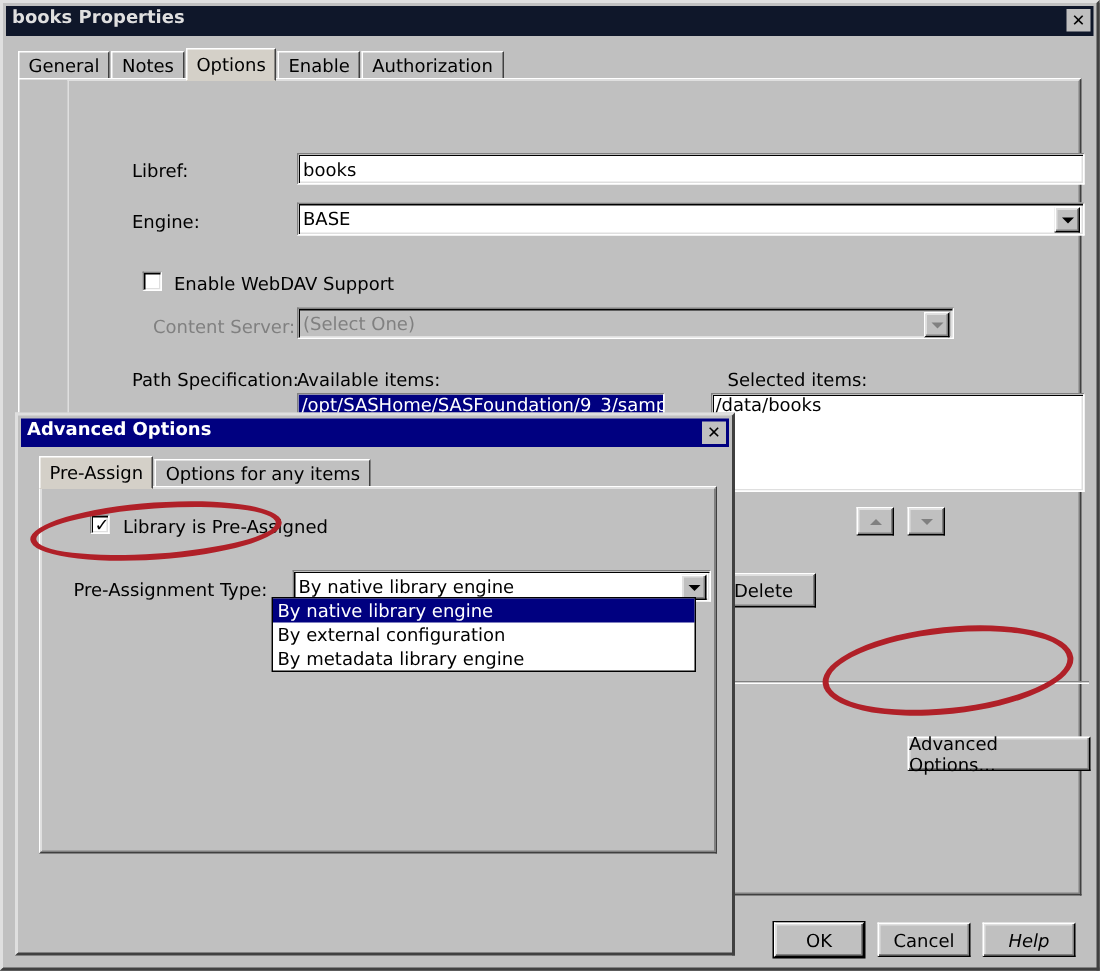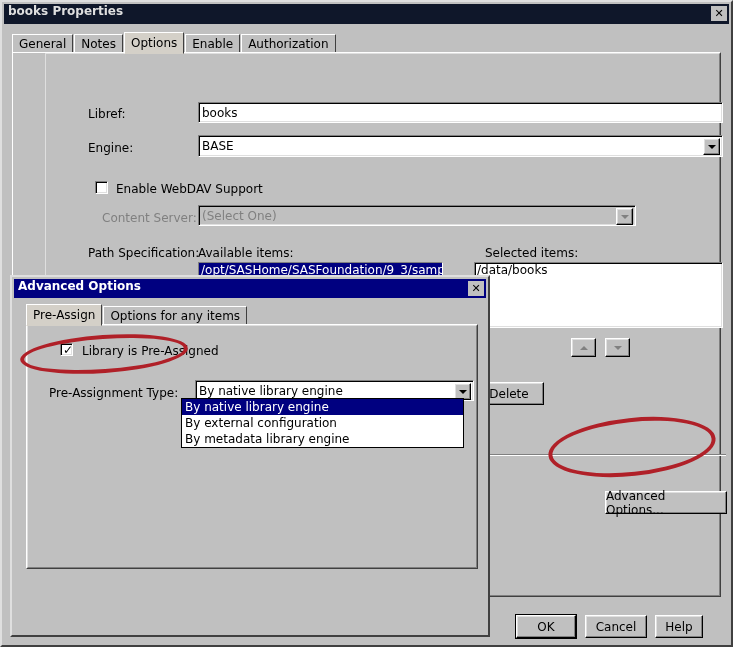--- a/index.html
+++ b/index.html
@@ -302,21 +302,21 @@
 
       <div class="btn" data-name="advanced-options-button" style="left:559px; top:437px; width:122px; height:23px;">Advanced Options...</div>
 
     </div>
   </div>
 
   <div class="btn default" data-name="main-ok-button" style="left:513px; top:612px; width:62px; height:25px;">
     <span class="btn-inner" data-name="main-ok-label">OK</span>
   </div>
   <div class="btn" data-name="main-cancel-button" style="left:583px; top:613px; width:62px; height:23px;">Cancel</div>
-  <div class="btn" data-name="main-help-button" style="left:653px; top:613px; width:48px; height:23px;">Help</div>
+  <div class="btn" data-name="main-help-button" style="left:653px; top:613px; width:62px; height:23px;font-style:italic;">Help</div>
 
 </div>
 
 <div id="adv-dialog" data-name="advanced-options-dialog">
 
   <div id="adv-titlebar" data-name="advanced-title-bar">
     <span id="adv-title-text" data-name="advanced-dialog-title">Advanced Options</span>
     <div class="close-btn" data-name="close-icon">✕</div>
   </div>
 

